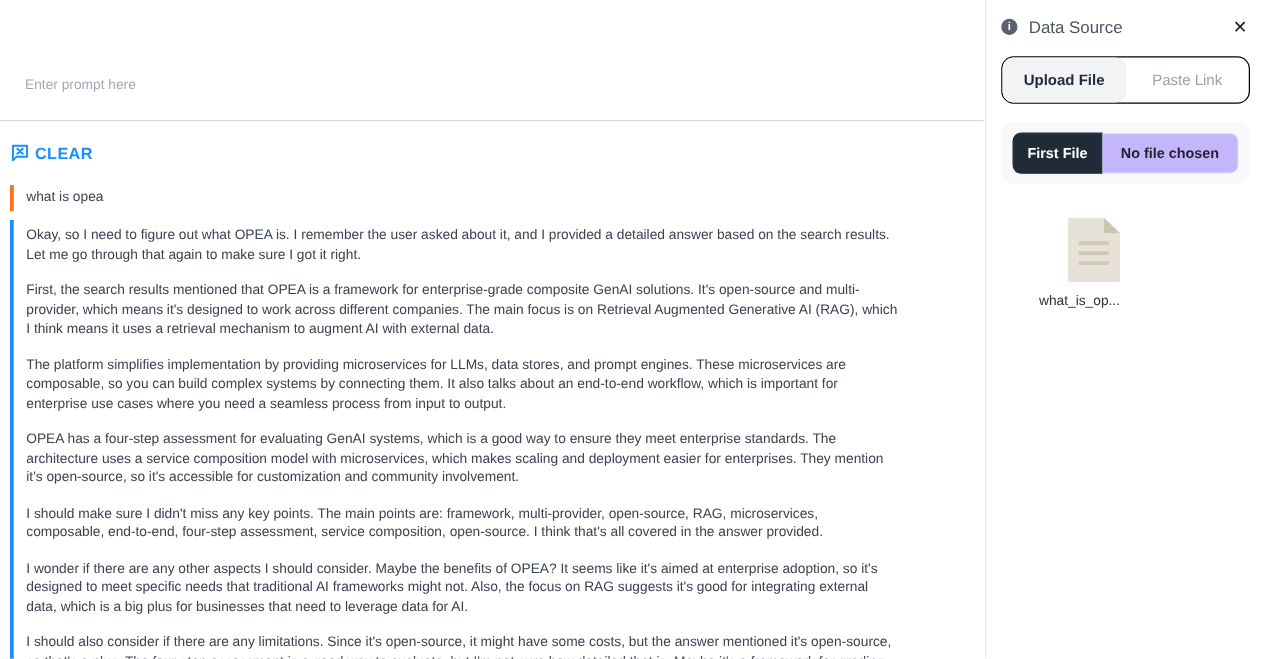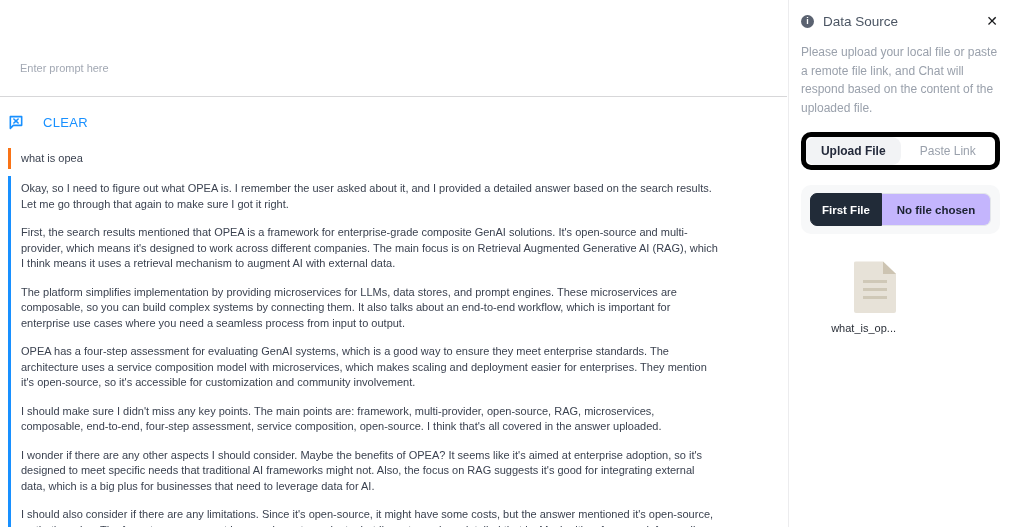--- a/index.html
+++ b/index.html
@@ -28,24 +28,24 @@
   }
   .prompt-input::placeholder { color: #a2a8b3; }
 
   .main-divider {
     position: absolute; left: 0; top: 96px; width: 787px; height: 0;
     border-top: 1px solid #d7d7d9;
   }
 
   .clear-btn {
     position: absolute; left: 8px; top: 114px;
-    display: flex; align-items: center; gap: 19px;
+    display: flex; align-items: center; gap: 4px;
     background: none; border: none; cursor: pointer;
     color: #1890ff; font-family: "Liberation Sans", sans-serif;
-    font-size: 13px; font-weight: 400; letter-spacing: 0.3px;
+    font-size: 13px; font-weight: 700; letter-spacing: 0.3px;
   }
   .clear-btn svg { display: block; }
 
   .chat { position: absolute; left: 8px; top: 148px; width: 710px; }
 
   .user-message {
     border-left: 3px solid #f97316;
     padding: 3px 0 3px 10px;
     margin-bottom: 7px;
     font-size: 11px; line-height: 15px; color: #3b4250;
@@ -81,21 +81,21 @@
   .close-btn {
     margin-left: auto; background: none; border: none; cursor: pointer;
     font-size: 14px; color: #17181a; line-height: 1; padding: 2px;
     font-family: "Liberation Sans", sans-serif;
   }
 
   .side-desc { margin-top: 13px; font-size: 12px; line-height: 1.55; color: #9aa1ac; }
 
   .tabs {
     margin-top: 15px; display: flex; height: 38px;
-    background: #ffffff; border: 5px solid #000000; border-radius: 10px;
+    background: #ffffff; border: 1px solid #000000; border-radius: 10px;
   }
   .tab {
     flex: 1; display: flex; align-items: center; justify-content: center;
     font-family: "Liberation Sans", sans-serif; font-size: 12px;
     border: none; background: transparent; cursor: pointer; border-radius: 9px;
   }
   .tab.active { background: #f2f3f5; color: #23293a; font-weight: 700; }
   .tab.inactive { color: #9aa1ac; font-weight: 500; }
 
   .upload-card {
@@ -160,37 +160,36 @@
 
   <div class="chat">
     <div class="user-message">
       <span>what is opea</span>
     </div>
     <div class="assistant-message">
       <p>Okay, so I need to figure out what OPEA is. I remember the user asked about it, and I provided a detailed answer based on the search results. Let me go through that again to make sure I got it right.</p>
       <p>First, the search results mentioned that OPEA is a framework for enterprise-grade composite GenAI solutions. It's open-source and multi-provider, which means it's designed to work across different companies. The main focus is on Retrieval Augmented Generative AI (RAG), which I think means it uses a retrieval mechanism to augment AI with external data.</p>
       <p>The platform simplifies implementation by providing microservices for LLMs, data stores, and prompt engines. These microservices are composable, so you can build complex systems by connecting them. It also talks about an end-to-end workflow, which is important for enterprise use cases where you need a seamless process from input to output.</p>
       <p>OPEA has a four-step assessment for evaluating GenAI systems, which is a good way to ensure they meet enterprise standards. The architecture uses a service composition model with microservices, which makes scaling and deployment easier for enterprises. They mention it's open-source, so it's accessible for customization and community involvement.</p>
-      <p>I should make sure I didn't miss any key points. The main points are: framework, multi-provider, open-source, RAG, microservices, composable, end-to-end, four-step assessment, service composition, open-source. I think that's all covered in the answer uploaded.</p>
+      <p>I should make sure I didn't miss any key points. The main points are: framework, multi-provider, open-source, RAG, microservices, composable, end-to-end, four-step assessment, service composition, open-source. I think that's all covered in the answer provided.</p>
       <p>I wonder if there are any other aspects I should consider. Maybe the benefits of OPEA? It seems like it's aimed at enterprise adoption, so it's designed to meet specific needs that traditional AI frameworks might not. Also, the focus on RAG suggests it's good for integrating external data, which is a big plus for businesses that need to leverage data for AI.</p>
       <p>I should also consider if there are any limitations. Since it's open-source, it might have some costs, but the answer mentioned it's open-source, so that's a plus. The four-step assessment is a good way to evaluate, but I'm not sure how detailed that is. Maybe it's a framework for grading, not a specific tool for assessment.</p>
     </div>
   </div>
 </div>
 
 <div class="side">
   <div class="side-header">
     <i class="info-icon">i</i>
     <span class="side-title">Data Source</span>
     <button class="close-btn">
       <span>✕</span>
     </button>
   </div>
 
-  <div class="side-desc">Please upload your local file or paste a remote file link, and Chat will respond based on the content of the uploaded file.</div>
 
   <div class="tabs">
     <button class="tab active">Upload File</button>
     <button class="tab inactive">Paste Link</button>
   </div>
 
   <div class="upload-card">
     <div class="file-input-row">
       <button class="choose-file-btn">First File</button>
       <div class="file-status">No file chosen</div>

